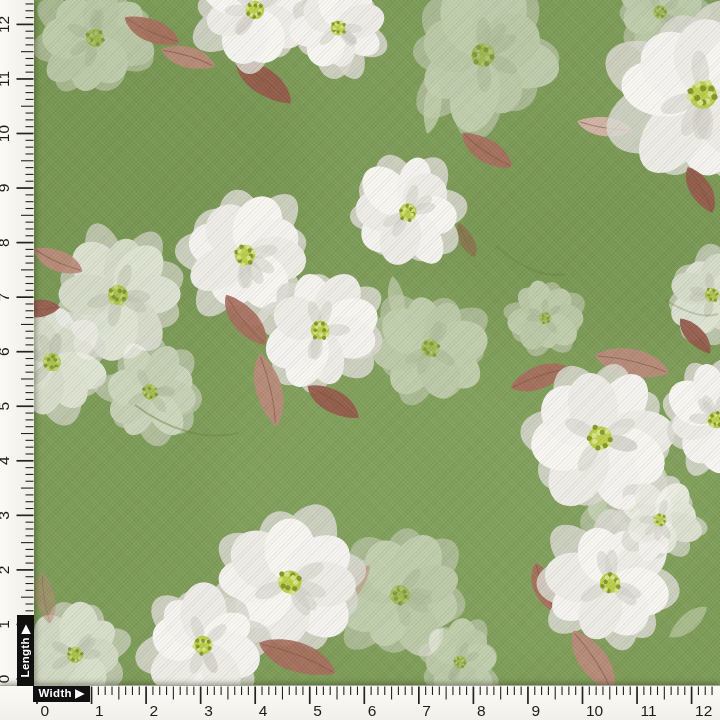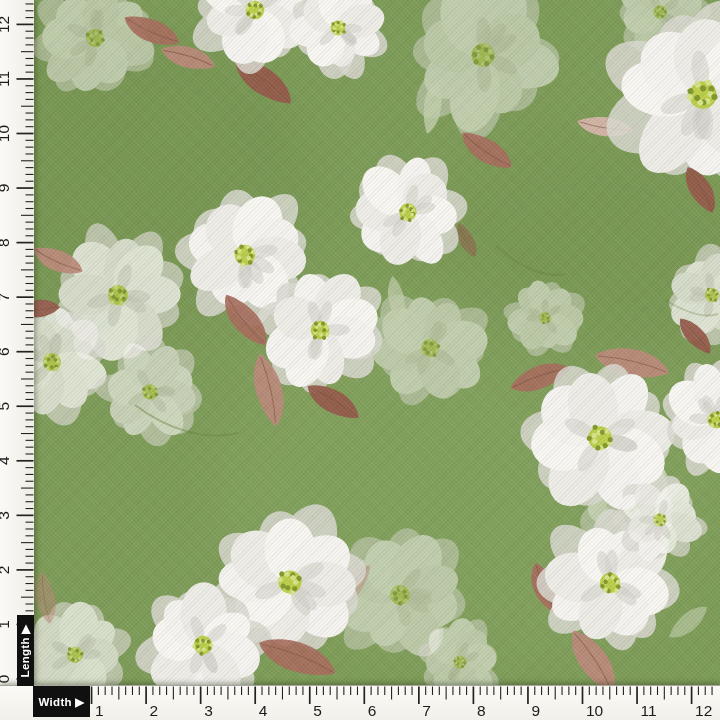--- a/index.html
+++ b/index.html
@@ -15,22 +15,22 @@
     box-shadow:2px 0 5px rgba(35,45,20,.38);}
   .ruler-bottom{position:absolute;left:0;top:685px;width:720px;height:35px;z-index:2;
     box-sizing:border-box;border-top:1px solid rgba(55,55,45,.4);
     background:linear-gradient(0deg,#f2f0ea,#fbfaf6);
     box-shadow:0 -2px 5px rgba(35,45,20,.38);}
   .ruler-left svg,.ruler-bottom svg{position:absolute;left:0;top:0;display:block;}
   .length-label{position:absolute;left:17px;top:615px;width:17px;height:71px;z-index:3;
     background:#101010;display:flex;align-items:center;justify-content:center;}
   .length-label span{transform:rotate(-90deg);white-space:nowrap;color:#fff;
     font-size:11.5px;font-weight:bold;letter-spacing:.3px;}
-  .width-label{position:absolute;left:33px;top:686px;width:57px;height:31px;z-index:3;
-    background:#101010;display:flex;align-items:center;justify-content:center;}
+  .width-label{position:absolute;left:33px;top:686px;width:57px;height:16px;z-index:3;
+    background:#101010;display:flex;justify-content:center;}
   .width-label span{color:#fff;font-size:11.5px;font-weight:bold;letter-spacing:.3px;white-space:nowrap;}
 </style>
 </head>
 <body>
 
 <div class="stage">
 
   <svg class="fabric-svg" width="720" height="720" viewBox="0 0 720 720" id="fabric-svg" aria-hidden="true">
       <defs>
         <filter id="soft" x="-50%" y="-50%" width="200%" height="200%">

